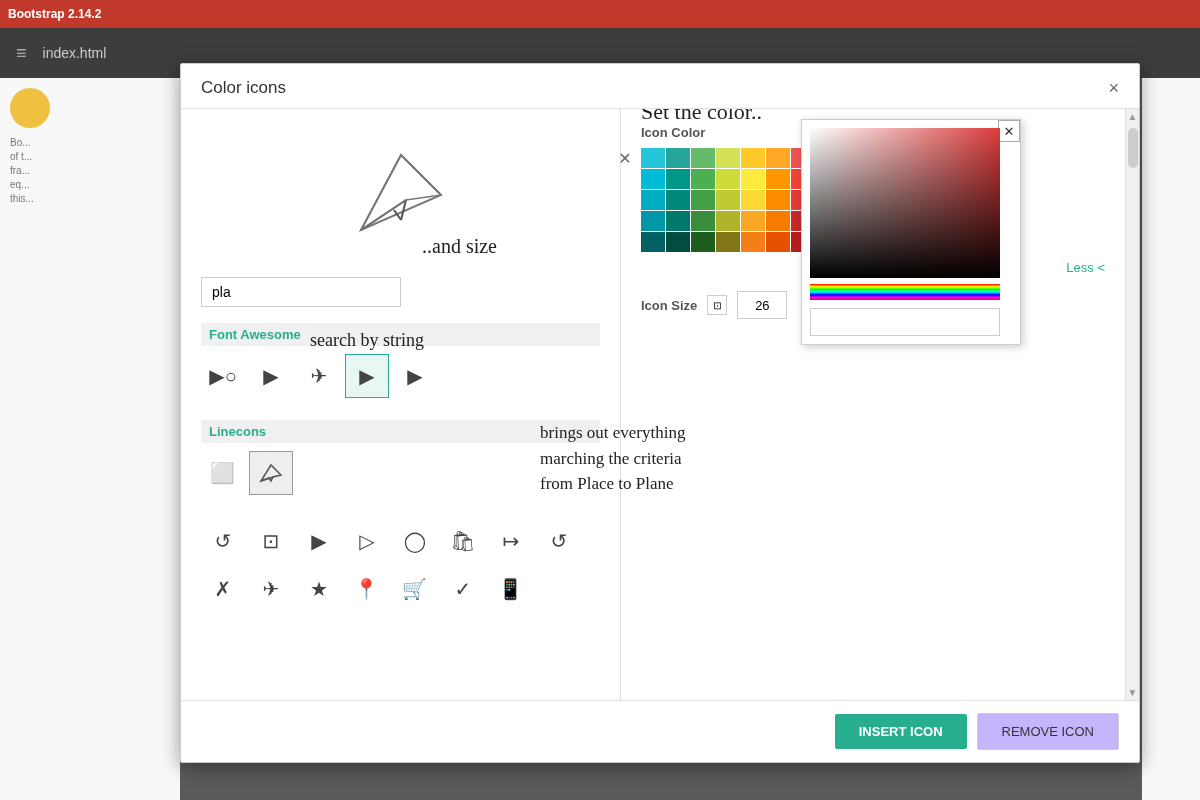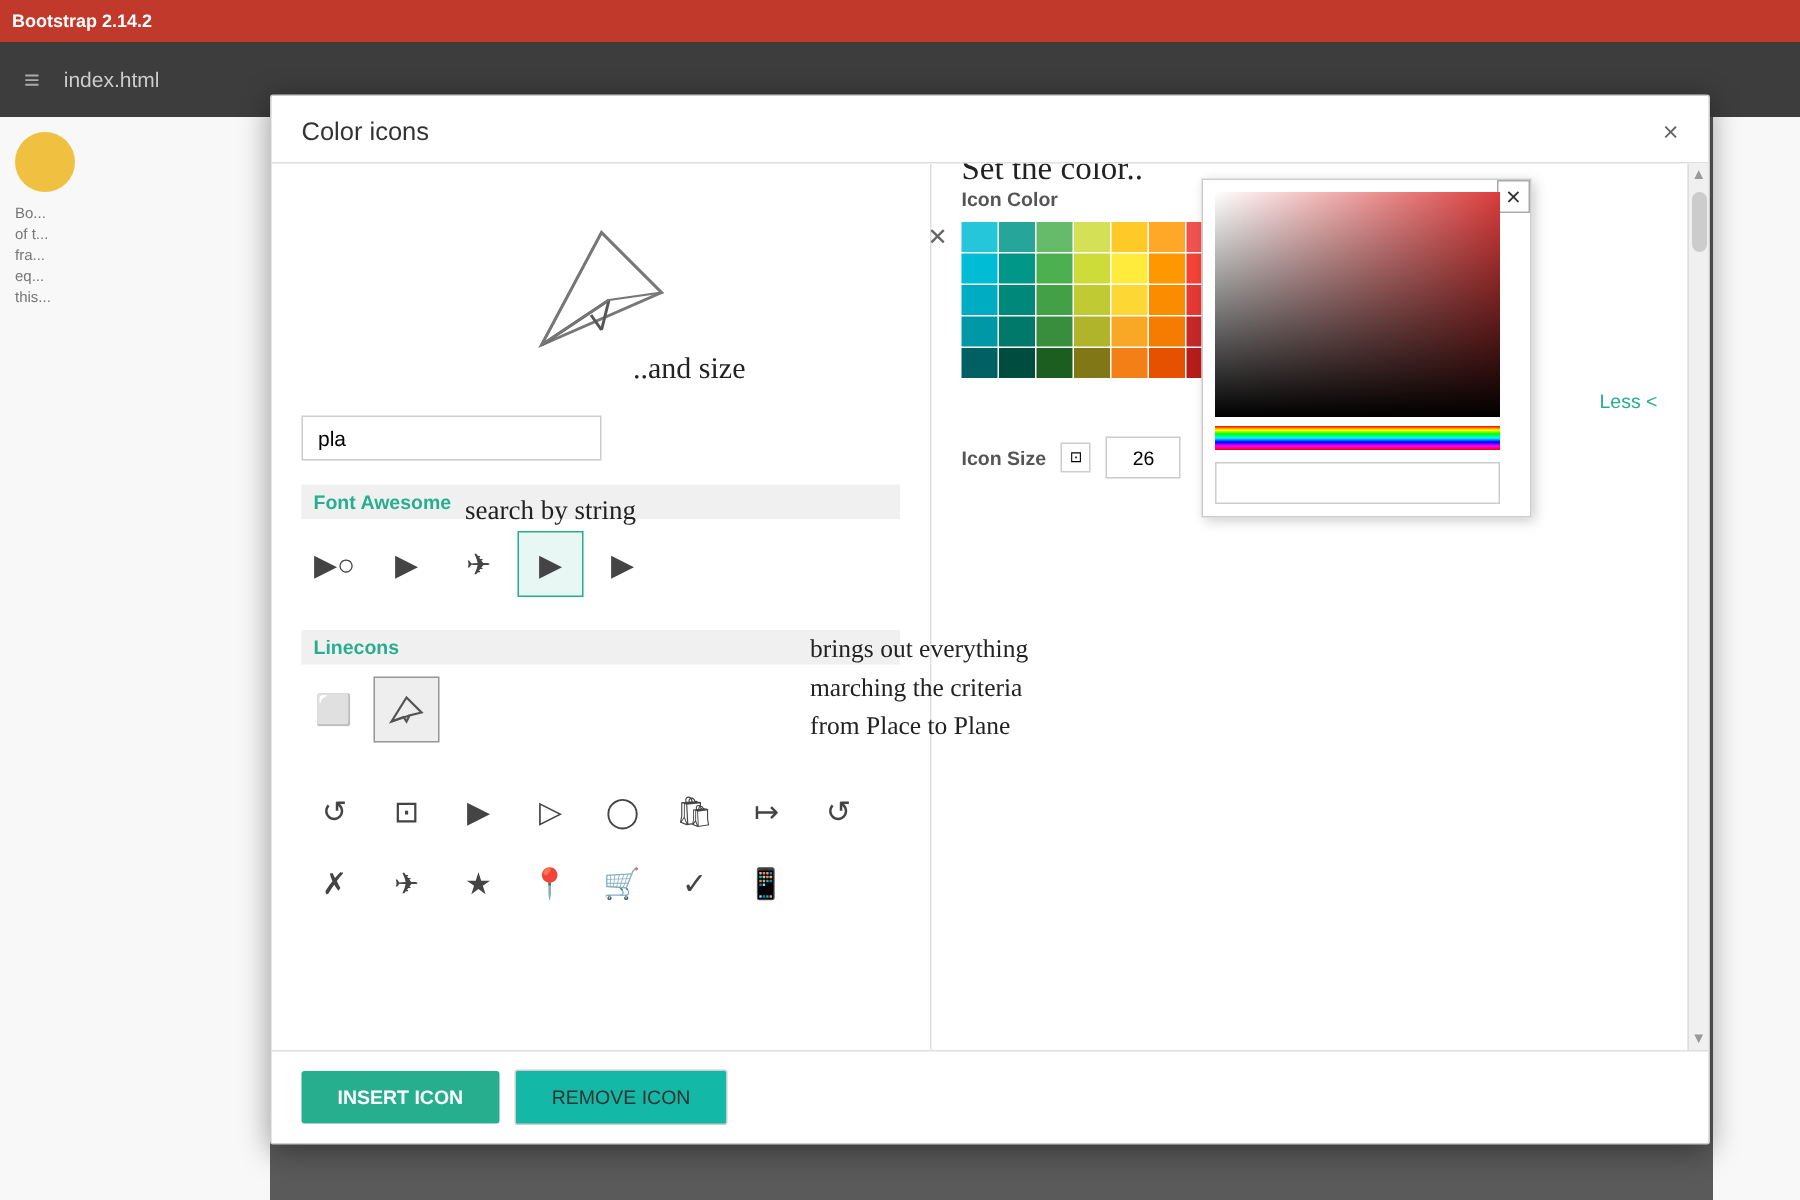--- a/index.html
+++ b/index.html
@@ -267,41 +267,41 @@
       width: 10px;
       height: 40px;
       background: #ccc;
       border-radius: 5px;
       margin-top: 4px;
     }
 
     
     .dialog-footer {
       display: flex;
-      justify-content: flex-start;
+      justify-content: flex-end;
       align-items: center;
       padding: 12px 20px;
       border-top: 1px solid #e0e0e0;
       gap: 10px;
       flex-shrink: 0;
     }
 
     .btn-insert {
       background: #27ae8f;
       color: white;
       border: none;
       padding: 10px 24px;
       font-size: 13px;
       font-weight: bold;
       cursor: pointer;
       border-radius: 2px;
     }
 
     .btn-remove {
-      background: #14b8a6;
+      background: #c4b5fd;
       color: #333;
       border: 1px solid #ccc;
       padding: 10px 24px;
       font-size: 13px;
       cursor: pointer;
       border-radius: 2px;
     }
 
     
     .page-content {

